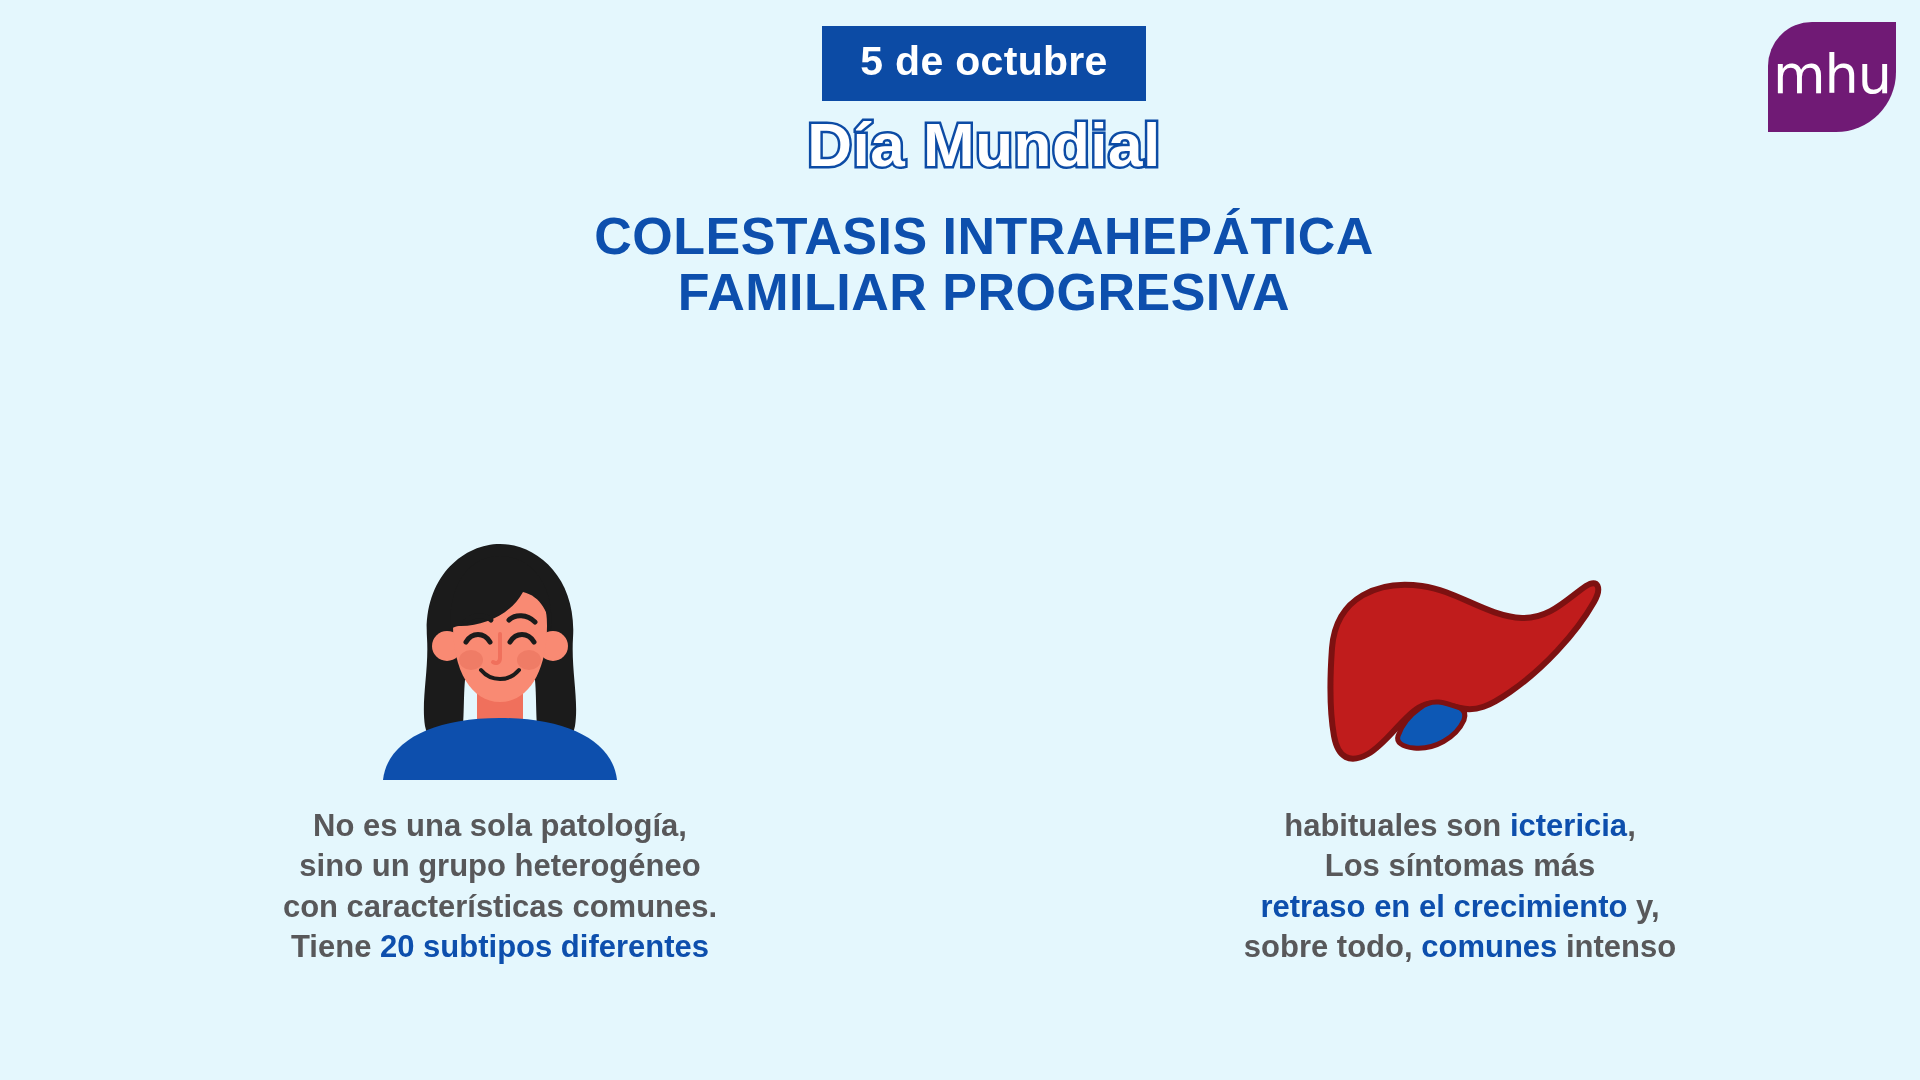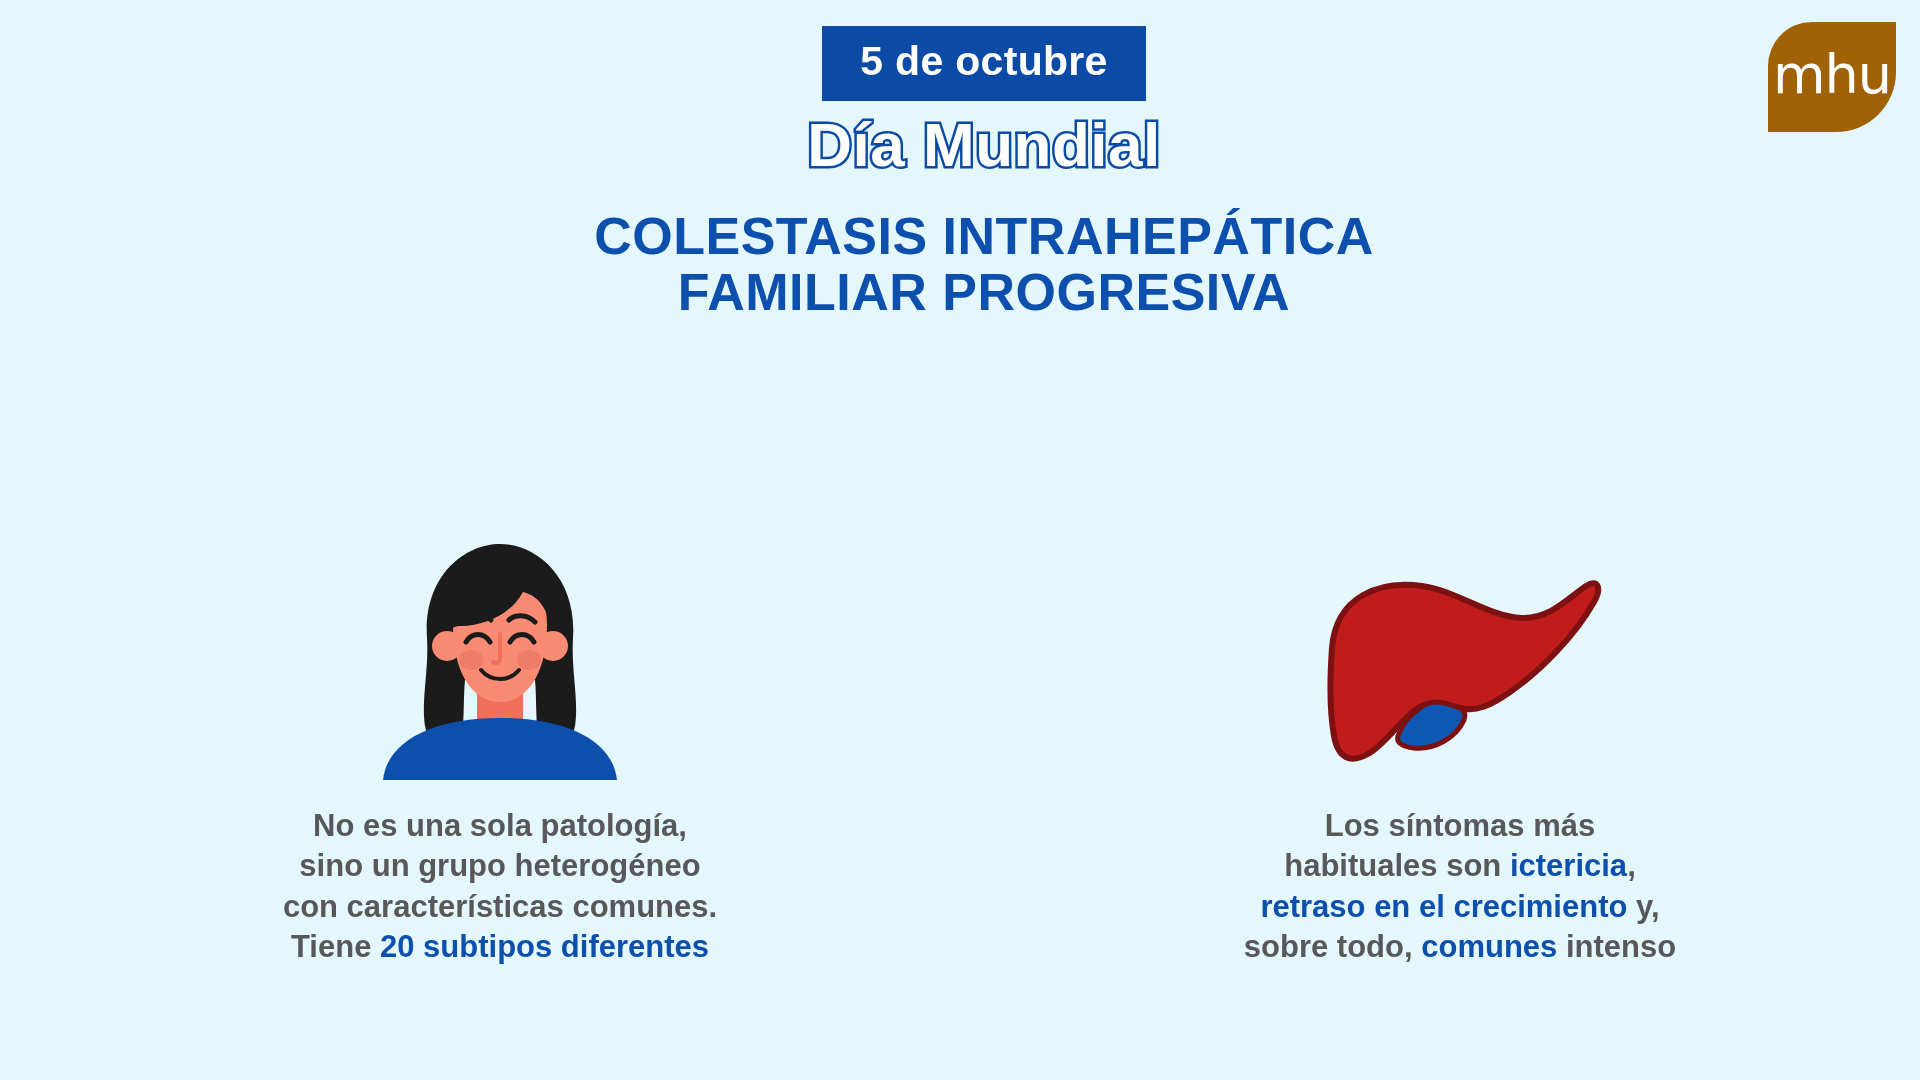--- a/index.html
+++ b/index.html
@@ -9,21 +9,21 @@
     font-family:"Liberation Sans", sans-serif;
     position:relative;
     overflow:hidden;
   }
 
   
   .logo {
     position:absolute;
     top:22px; left:1768px;
     width:128px; height:110px;
-    background:#a16207;
+    background:#701a75;
     border-top-left-radius:44px;
     border-bottom-right-radius:60px;
     display:flex; align-items:center; justify-content:center;
   }
   .logo-text {
     color:#ffffff;
     font-size:54px;
     font-weight:400;
     letter-spacing:-1px;
     line-height:1;
@@ -165,20 +165,20 @@
                    C266 104 232 140 200 162 C180 176 166 182 150 178
                    C132 174 120 170 108 178 C92 188 76 214 58 224
                    C40 234 28 228 24 206 C19 178 20 146 22 118 Z" fill="#c01c1c" stroke="#7d1111" stroke-width="6" stroke-linejoin="round"></path>
           <path d="M110 178 C122 168 134 172 150 178 C154 180 156 184 154 190
                    C146 208 124 220 104 218 C92 217 86 212 88 206
                    C92 194 100 185 110 178 Z" fill="#0d58b5" stroke="#7d1111" stroke-width="5" stroke-linejoin="round"></path>
         </svg>
       </div>
     </div>
     <div class="caption">
+        <div>habituales son <span class="hl">ictericia</span>,</div>
         <div>Los síntomas más</div>
-        <div>habituales son <span class="hl">ictericia</span>,</div>
         <div><span class="hl">retraso en el crecimiento</span> y,</div>
         <div>sobre todo, <span class="hl">comunes</span> intenso</div>
       </div>
   </div>
 
 </div>
 
 </body></html>

